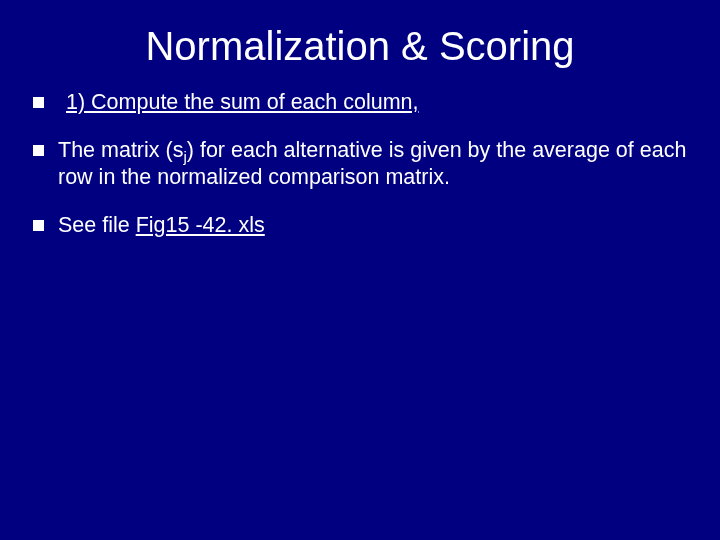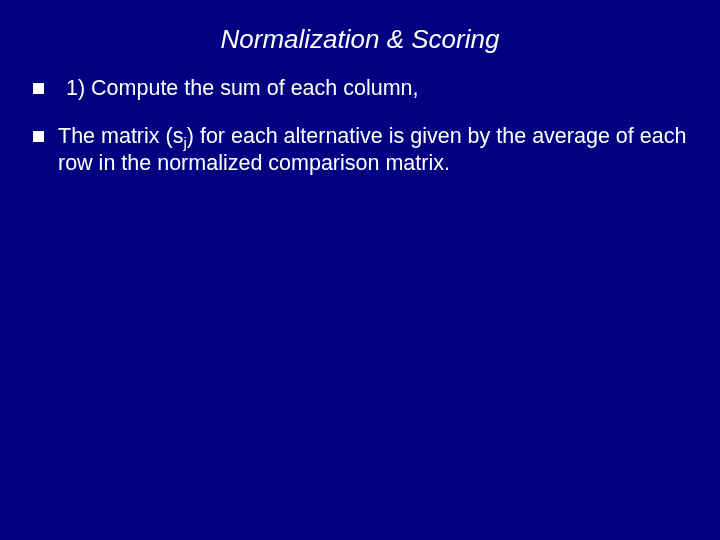--- a/index.html
+++ b/index.html
@@ -12,22 +12,21 @@
   overflow: hidden;
 }
 .slide {
   width: 720px;
   height: 540px;
   box-sizing: border-box;
   padding: 18px 30px 0 30px;
   color: #ffffff;
 }
 .title {
-  font-style: italic;
-  font-size: 26px;
+  font-size: 40px;
   text-align: center;
   margin: 6px 0 20px 0;
   font-weight: 400;
 }
 ul.main {
   list-style: none;
   padding: 0;
   margin: 0;
 }
 ul.main > li {
@@ -43,20 +42,21 @@
   left: 3px;
   top: 8px;
   width: 11px;
   height: 11px;
   background: #ffffff;
 }
 .sub {
   margin: 18px 0 8px 8px;
   font-size: 21.5px;
   line-height: 1.3;
+  text-decoration: underline;
 }
 .sub2 {
   margin: 0 0 0 8px;
   font-size: 21.5px;
   line-height: 1.3;
 }
 .link {
   text-decoration: underline;
 }
 .subscript {
@@ -74,15 +74,18 @@
   <ul class="main">
 
     <li>
       <div class="sub">1) Compute the sum of each column,</div>
     </li>
 
     <li>
       <span>The matrix (s</span><span class="subscript">j</span><span>) for each alternative is given by the average of each row in the normalized comparison matrix.</span>
     </li>
 
+    <li>
+      <span>See file </span><span class="link">Fig15 -42. xls</span>
+    </li>
 
   </ul>
 </div>
 
 </body></html>

